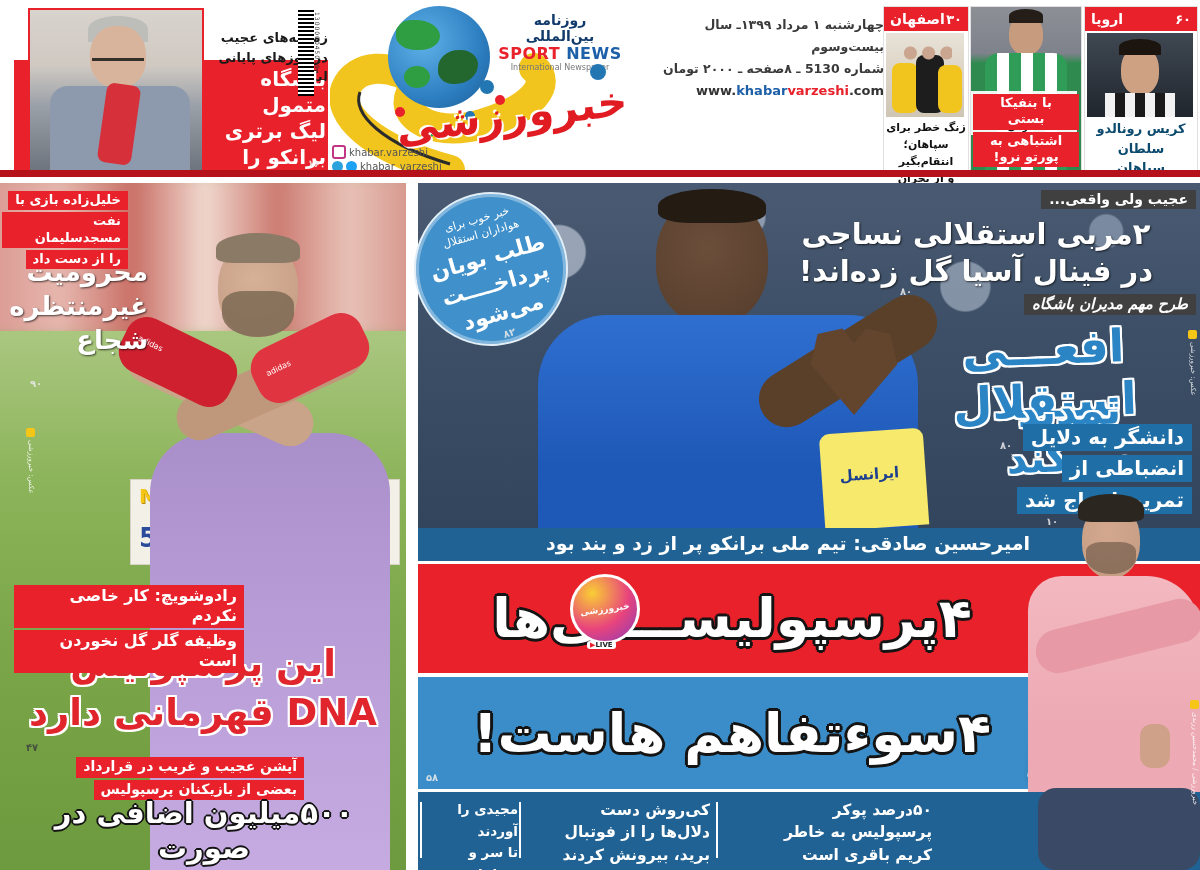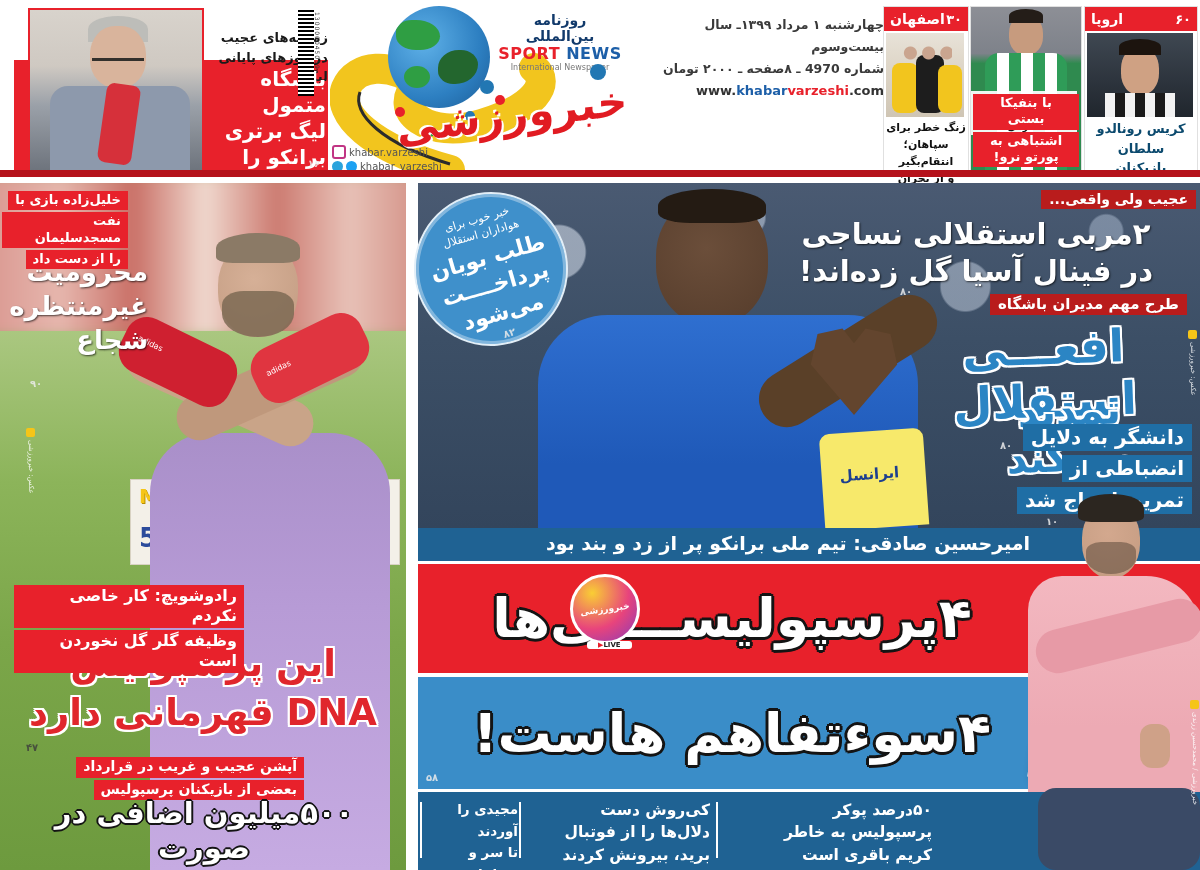--- a/index.html
+++ b/index.html
@@ -12,21 +12,21 @@
   
   .ol-k{text-shadow:3px 0 0 #141414,-3px 0 0 #141414,0 3px 0 #141414,0 -3px 0 #141414,
         2px 2px 0 #141414,-2px 2px 0 #141414,2px -2px 0 #141414,-2px -2px 0 #141414;}
   .ol-k2{text-shadow:2px 0 0 #141414,-2px 0 0 #141414,0 2px 0 #141414,0 -2px 0 #141414,
         1px 1px 0 #141414,-1px 1px 0 #141414,1px -1px 0 #141414,-1px -1px 0 #141414;}
   .ol-w{text-shadow:2px 0 0 #fff,-2px 0 0 #fff,0 2px 0 #fff,0 -2px 0 #fff,
         2px 2px 0 #fff,-2px 2px 0 #fff,2px -2px 0 #fff,-2px -2px 0 #fff;}
   .sh-d{text-shadow:1px 1px 2px rgba(0,0,0,.65);}
   .chiprow{display:flex;justify-content:flex-start;margin-bottom:2px;}
   .chip-red{background:#e8212b;color:#fff;font-weight:bold;padding:1px 7px 2px;line-height:1.25;}
-  .chip-blue{background:#b91c1c;color:#fff;font-weight:bold;padding:1px 8px 2px;line-height:1.3;}
+  .chip-blue{background:#404040;color:#fff;font-weight:bold;padding:1px 8px 2px;line-height:1.3;}
   .pref{font-size:10px;color:rgba(235,235,235,.85);font-weight:bold;}
   .vtext{writing-mode:vertical-rl;font-size:7px;letter-spacing:1px;}
   .ytag{width:9px;height:9px;background:#f5c518;border-radius:2px;display:block;margin-bottom:3px;}
   .redbar{background:#e8212b;color:#fff;display:flex;align-items:center;justify-content:space-between;
           padding:0 6px;height:24px;}
   .numchip{font-size:13px;font-weight:bold;color:#fff;}
 </style>
 </head>
 <body>
 
@@ -92,21 +92,21 @@
         <div style="display:flex;align-items:center;gap:3px;margin-top:2px;">
           <span style="width:11px;height:11px;background:#2aa3dc;border-radius:50%;display:inline-block;"></span>
           <span style="width:11px;height:11px;background:#1da1f2;border-radius:50%;display:inline-block;"></span>
           <span>khabar_varzeshi</span>
         </div>
       </div>
     </div>
 
     <div class="abs rtl" style="left:632px;top:14px;width:252px;text-align:right;font-size:12.5px;font-weight:bold;color:#3a3a3a;line-height:1.75;">
       <div>چهارشنبه ۱ مرداد ۱۳۹۹ـ سال بیست‌وسوم</div>
-      <div>شماره 4970 ـ ۸صفحه ـ ۲۰۰۰ تومان</div>
+      <div>شماره 5130 ـ ۸صفحه ـ ۲۰۰۰ تومان</div>
       <div class="ltr" style="text-align:right;font-size:13px;">
         <span style="color:#333;">www.</span><span style="color:#1d5fa8;">khabar</span><span style="color:#e8212b;">varzeshi</span><span style="color:#333;">.com</span>
       </div>
     </div>
 
     <div class="abs" style="left:883px;top:6px;width:84px;height:166px;border:1px solid #e0e0e0;">
       <div class="redbar">
         <span class="numchip ltr">۳۰</span>
         <span class="b" style="font-size:14px;">اصفهان</span>
       </div>
@@ -145,21 +145,21 @@
         <span class="b" style="font-size:14px;">اروپا</span>
       </div>
       <div class="abs" style="left:2px;top:26px;width:106px;height:84px;background:linear-gradient(180deg,#3f4852 0%,#2c333c 60%,#20262d 100%);overflow:hidden;">
         <div class="abs" style="left:34px;top:14px;width:38px;height:48px;background:#cfa183;border-radius:45%;"></div>
         <div class="abs" style="left:32px;top:6px;width:42px;height:16px;background:#1c140e;border-radius:50% 50% 0 0;"></div>
         <div class="abs" style="left:18px;top:60px;width:70px;height:24px;background:repeating-linear-gradient(90deg,#f2f2f2 0 10px,#1a1a1a 10px 20px);"></div>
       </div>
       <div class="rtl abs" style="left:0;top:112px;width:112px;text-align:center;font-size:13px;font-weight:bold;color:#0c4a6e;line-height:1.5;">
         <div>کریس رونالدو</div>
         <div>سلطان</div>
-        <div>بازیکنان</div>
+        <div>سپاهان</div>
       </div>
     </div>
 
     <div class="abs" style="left:0;top:170px;width:1200px;height:7px;background:#b5121b;"></div>
   </div>
 
   <div class="abs" style="left:0;top:183px;width:406px;height:687px;overflow:hidden;background:#7da24e;">
     <div class="abs" style="left:-20px;top:-10px;width:450px;height:165px;filter:blur(7px);background:linear-gradient(90deg,#d9958e,#e6b7ae 18%,#c96f66 34%,#f0d9cf 50%,#cc7a70 66%,#e8c2b8 82%,#d08a7f);"></div>
     <div class="abs" style="left:0;top:148px;width:406px;height:539px;background:linear-gradient(180deg,#aac780 0%,#8cb45a 28%,#7ba649 58%,#6d9a3e 100%);"></div>
 
@@ -266,21 +266,21 @@
 
   <div class="abs" style="right:4px;top:189px;">
     <span class="chip-blue" style="font-size:14px;">عجیب ولی واقعی...</span>
   </div>
   <div class="abs rtl sh-d" style="right:4px;top:216px;width:440px;text-align:center;color:#fff;font-weight:bold;font-size:29px;line-height:1.28;">
     <div>۲مربی استقلالی نساجی</div>
     <div>در فینال آسیا گل زده‌اند!</div>
   </div>
   <div class="abs pref" style="left:900px;top:286px;">۸۰</div>
 
-  <div class="abs" style="right:13px;top:294px;">
+  <div class="abs" style="right:4px;top:294px;font-style:italic;">
     <span class="chip-blue" style="font-size:15px;">طرح مهم مدیران باشگاه</span>
   </div>
   <div class="abs rtl ol-w b" style="right:6px;top:322px;width:300px;text-align:center;color:#2b85c4;font-size:45px;transform:rotate(-2deg);">افعـــی استقلال</div>
   <div class="abs rtl ol-w b" style="right:10px;top:388px;width:240px;text-align:center;color:#2b85c4;font-size:40px;transform:rotate(-2deg);">تمدید می‌کند</div>
   <div class="abs pref" style="left:1000px;top:440px;">۸۰</div>
 
   <div class="abs" style="right:8px;top:424px;">
     <span class="chip-blue" style="font-size:20px;background:#1f6ea5;">دانشگر به دلایل</span>
   </div>
   <div class="abs" style="right:8px;top:455px;">
@@ -297,21 +297,21 @@
   </div>
 
   <div class="abs" style="left:418px;top:528px;width:782px;height:33px;background:#1f6293;">
     <div class="rtl b" style="position:absolute;right:170px;left:12px;top:4px;text-align:right;color:#fff;font-size:19px;">امیرحسین صادقی: تیم ملی برانکو پر از زد و بند بود</div>
   </div>
 
   <div class="abs" style="left:418px;top:564px;width:782px;height:109px;background:#e8212b;">
     <div class="rtl b ol-k" style="position:absolute;left:14px;right:168px;top:0;bottom:0;display:flex;align-items:center;justify-content:center;color:#fff;font-size:54px;white-space:nowrap;">۴پرسپولیســــی‌ها</div>
     <div class="abs" style="left:152px;top:10px;width:64px;height:64px;border-radius:50%;border:3px solid #fff;background:radial-gradient(circle at 30% 25%,#f9ce34,#e8447c 55%,#8a3ab9);display:flex;align-items:center;justify-content:center;">
       <span class="rtl" style="color:#fff;font-size:9px;font-weight:bold;transform:rotate(-8deg);">خبرورزشی</span>
-      <span class="ltr" style="position:absolute;bottom:-8px;left:14px;background:#fff;border-radius:3px;padding:0 11px;font-size:7px;font-weight:bold;color:#222;">
+      <span class="ltr" style="position:absolute;bottom:-8px;left:14px;background:#fff;border-radius:3px;padding:0 3px;font-size:7px;font-weight:bold;color:#222;">
         <span style="color:#e8212b;">▶</span><span>LIVE</span>
       </span>
     </div>
   </div>
 
   <div class="abs" style="left:418px;top:677px;width:782px;height:112px;background:#3a8dc8;">
     <div class="rtl b ol-k" style="position:absolute;left:14px;right:168px;top:0;bottom:0;display:flex;align-items:center;justify-content:center;color:#fff;font-size:54px;white-space:nowrap;">۴سوءتفاهم هاست!</div>
     <div class="abs pref" style="left:8px;bottom:6px;">۵۸</div>
   </div>
 

